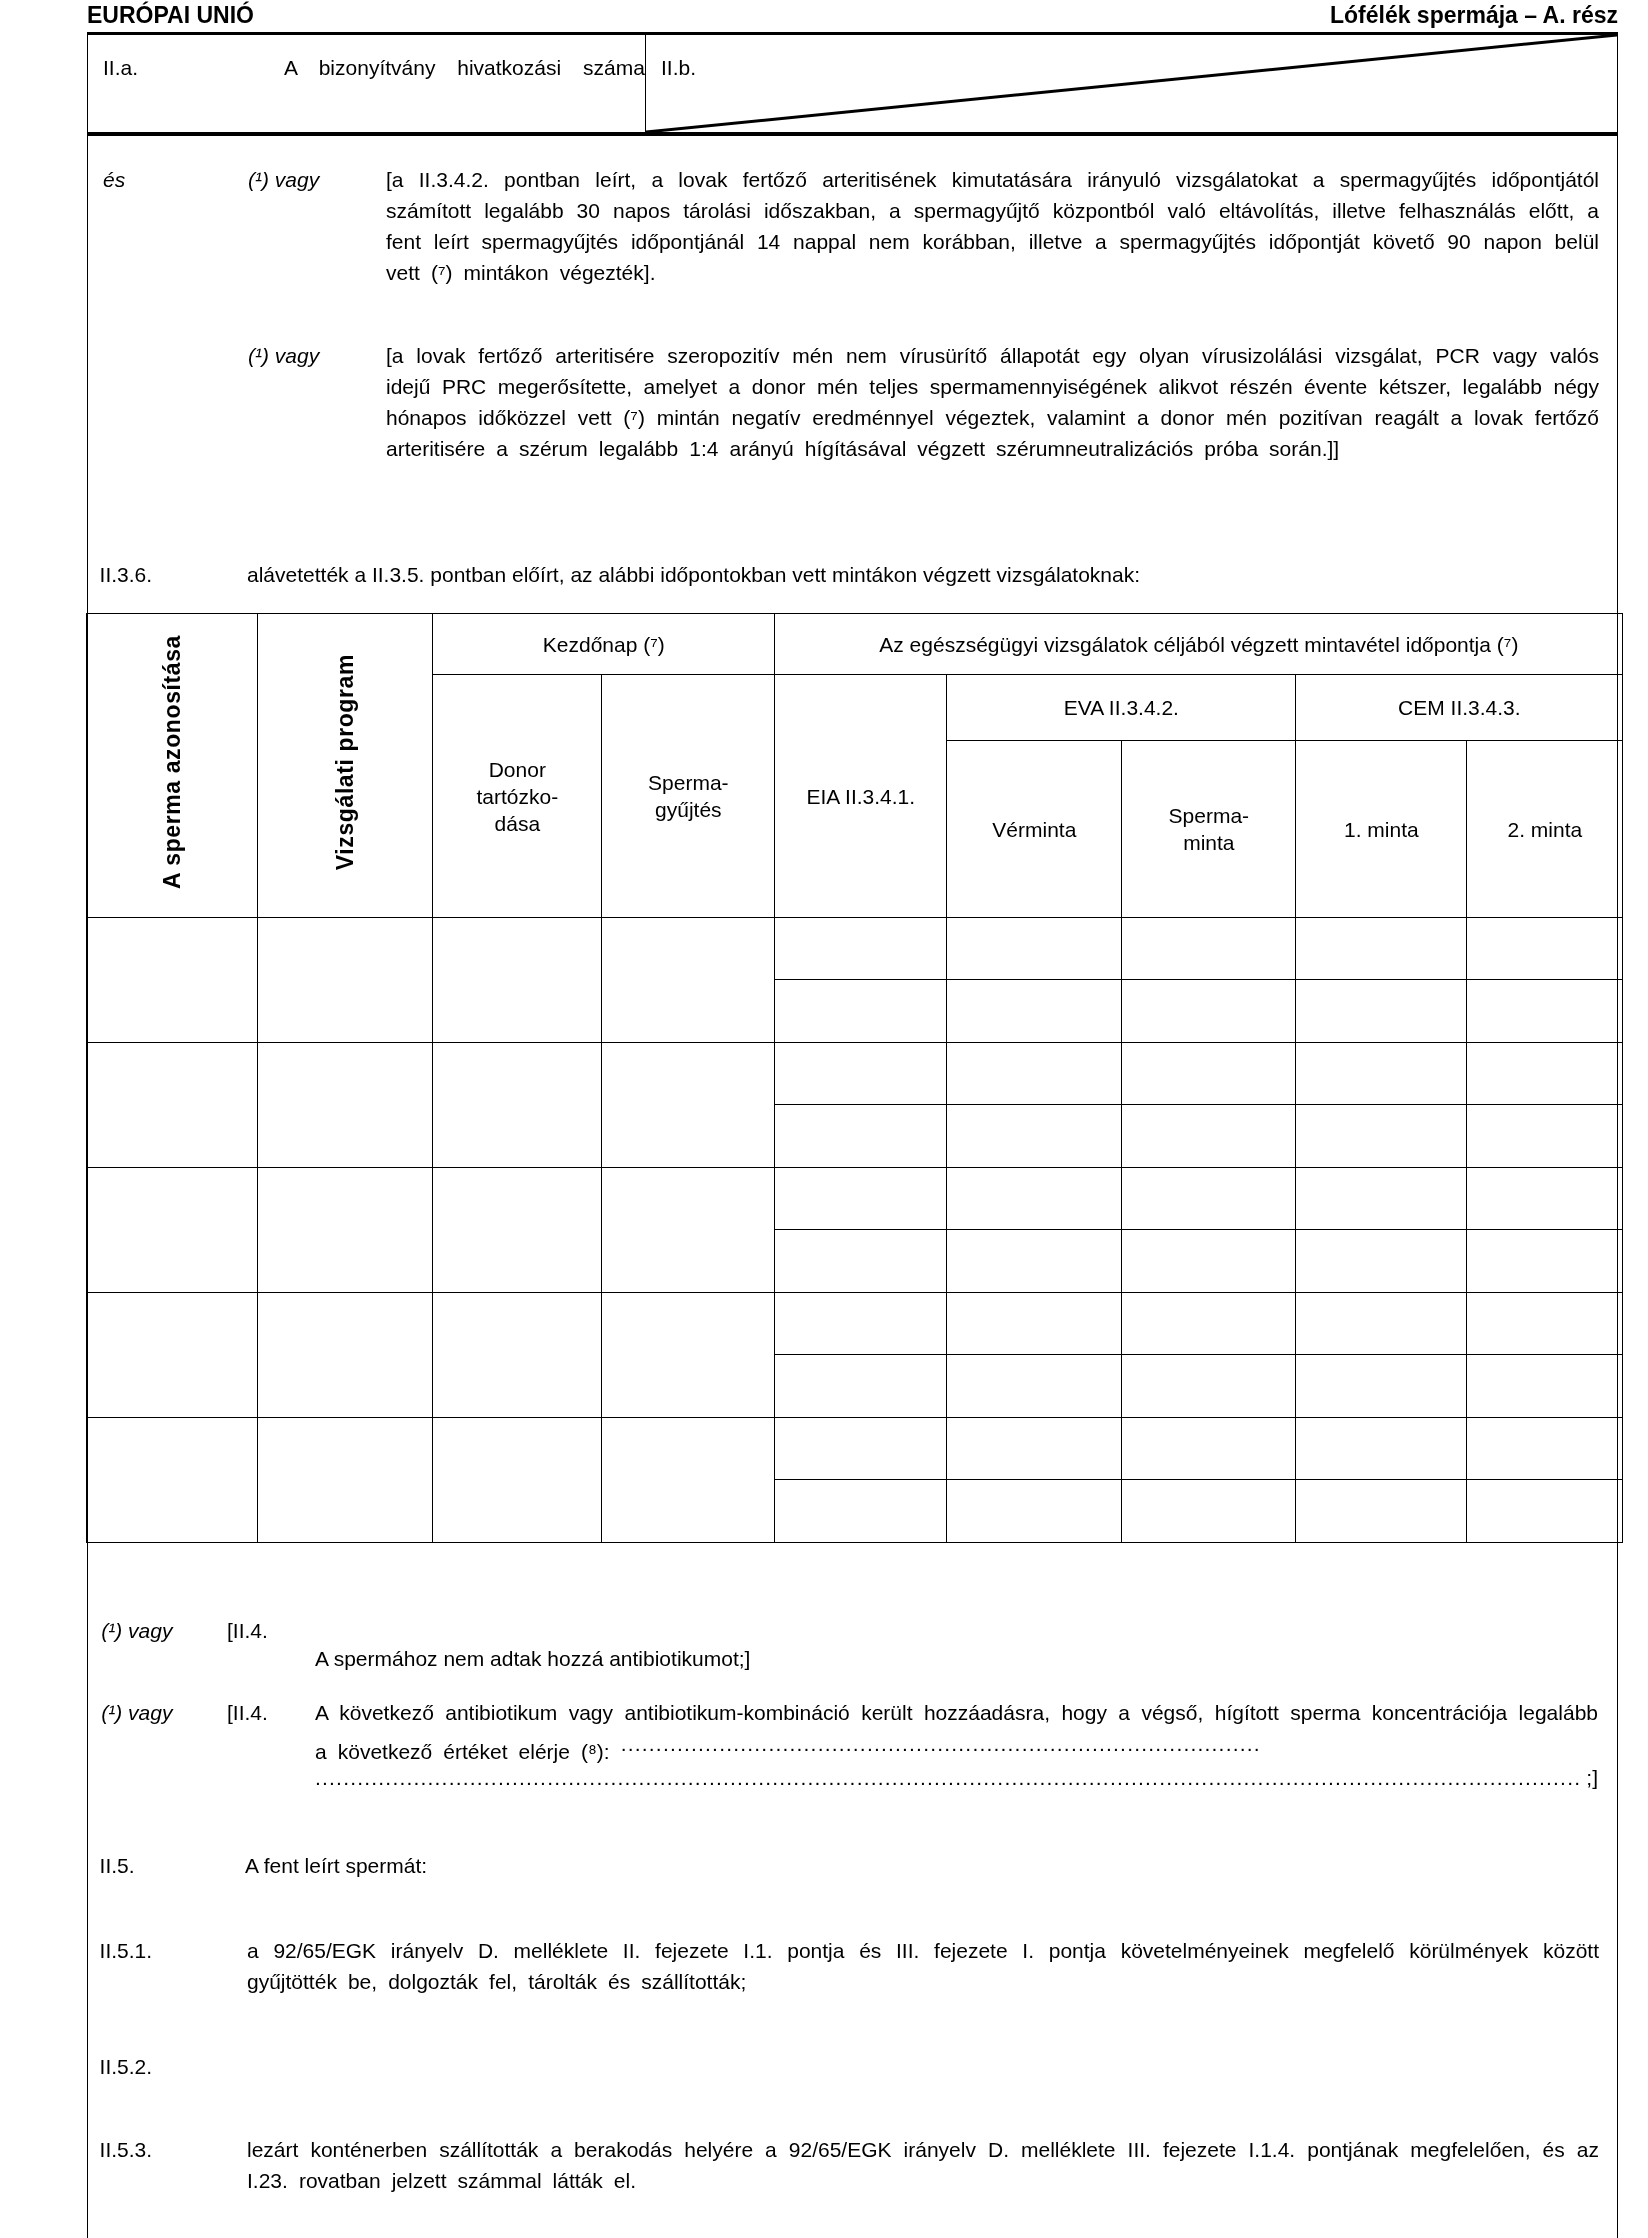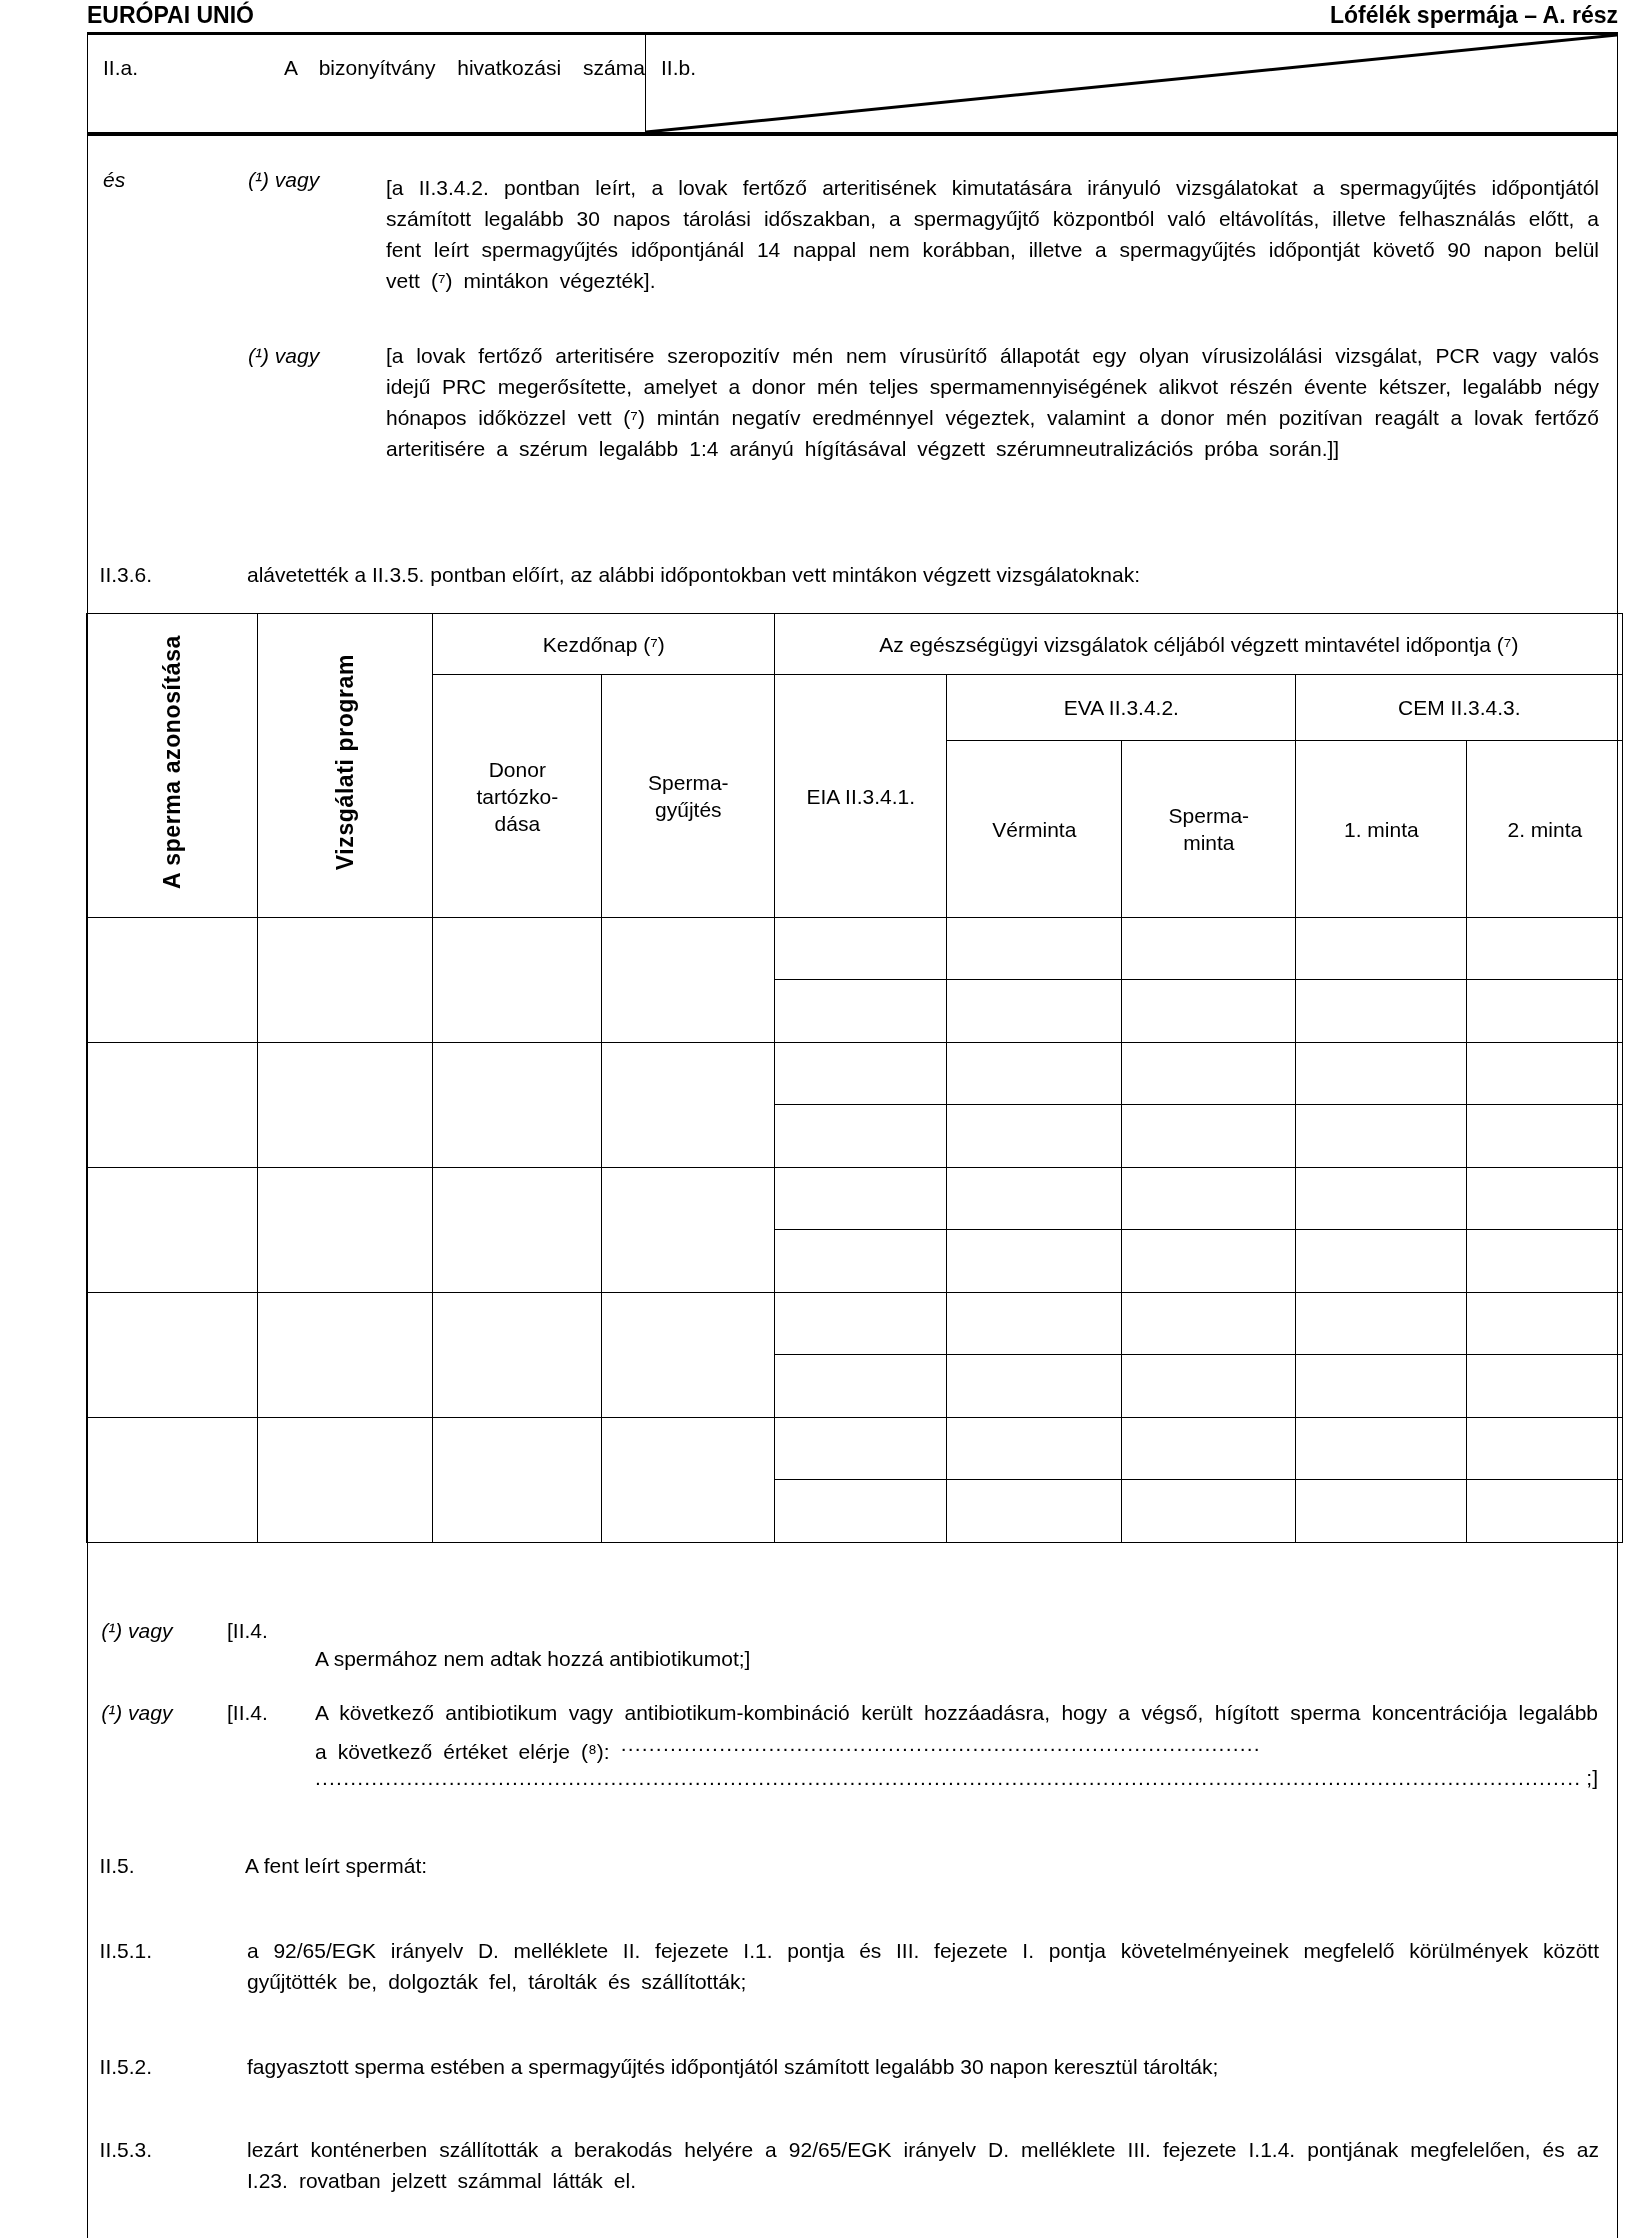--- a/index.html
+++ b/index.html
@@ -28,21 +28,21 @@
   .t2-text{left:152px;top:17.4px;width:383px;text-align:justify;word-spacing:16px;margin-left:44px;}
   .t3-label{left:15px;top:17.4px;}
   .diag{position:absolute;left:0;top:0;width:100%;height:100%;display:block;}
 
   
   .mainbox{left:87px;top:136px;width:1531px;height:2123px;box-sizing:border-box;
            border-left:1.7px solid #000;border-right:1.7px solid #000;border-bottom:5.2px solid #000;}
 
   .es{left:15px;top:28px;}
   .or1{left:160px;top:28px;}
-  .p1{left:298px;top:36px;width:1213px;}
+  .p1{left:298px;top:28px;width:1213px;}
   .or2{left:160px;top:204px;}
   .p2{left:298px;top:204px;width:1213px;}
   .n36{left:11.6px;top:423px;}
   .t36{left:159px;top:423px;width:1357px;}
 
   
   table.testtable{position:absolute;left:-1.7px;top:477px;border-collapse:collapse;
                   table-layout:fixed;width:1535px;}
   table.testtable td{border:1.7px solid #000;text-align:center;vertical-align:middle;
                      padding:0;font-size:21px;line-height:27px;}
@@ -259,19 +259,18 @@
     <span class="dot-tail">;]</span>
   </div>
 
   <span class="pos n5">II.5.</span>
   <div class="pos t5">A fent leírt spermát:</div>
 
   <span class="pos n51">II.5.1.</span>
   <div class="pos t51 just">a 92/65/EGK irányelv D. melléklete II. fejezete I.1. pontja és III. fejezete I. pontja követelményeinek megfelelő körülmények között gyűjtötték be, dolgozták fel, tárolták és szállították;</div>
 
   <span class="pos n52">II.5.2.</span>
-  <div class="pos t52">fagyasztott sperma estében a spermagyűjtés időpontjától számított legalább 30 napon keresztül tárolták;</div>
 
   <span class="pos n53">II.5.3.</span>
   <div class="pos t53 just">lezárt konténerben szállították a berakodás helyére a 92/65/EGK irányelv D. melléklete III. fejezete I.1.4. pontjának megfelelően, és az I.23. rovatban jelzett számmal látták el.</div>
 
 </div>
 
 
 </body></html>

